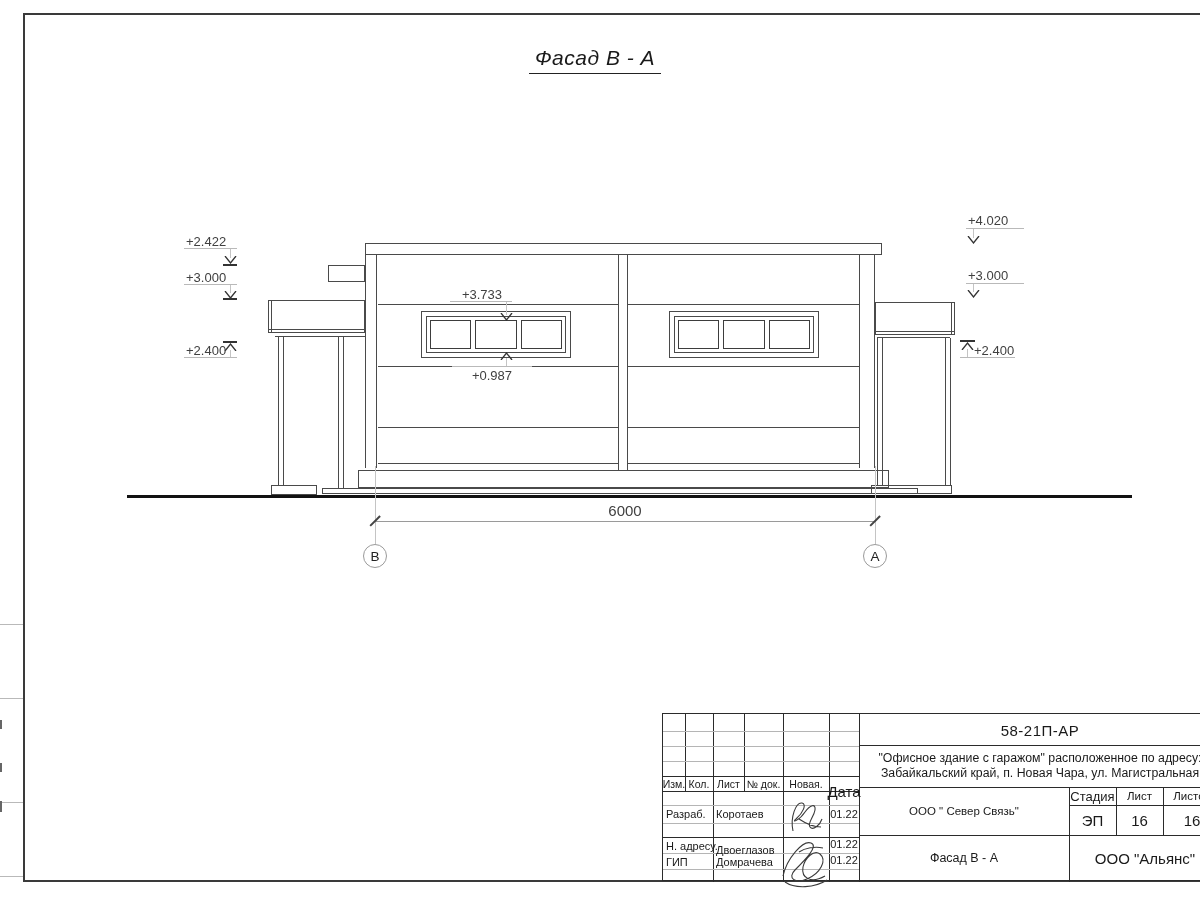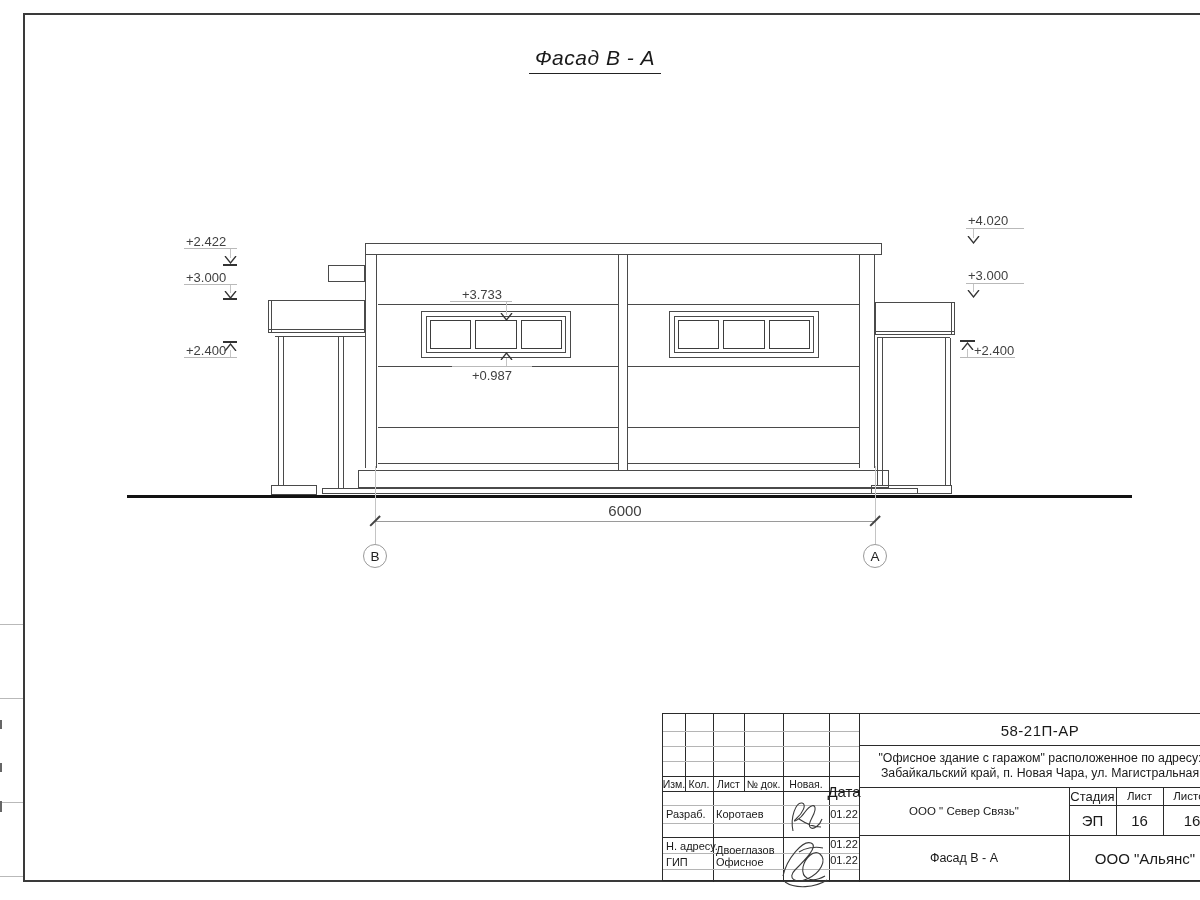--- a/index.html
+++ b/index.html
@@ -222,21 +222,21 @@
 
     <div class="cell lft" style="left:3px;top:93px;width:46px;height:13px;">Разраб.</div>
     <div class="cell lft" style="left:53px;top:93px;width:66px;height:13px;">Коротаев</div>
     <div class="cell" style="left:166px;top:93px;width:30px;height:13px;">01.22</div>
 
     <div class="cell lft" style="left:3px;top:125px;width:50px;height:13px;">Н. адресу.</div>
     <div class="cell lft" style="left:53px;top:125px;width:68px;height:22px;">Двоеглазов</div>
     <div class="cell" style="left:166px;top:123px;width:30px;height:13px;">01.22</div>
 
     <div class="cell lft" style="left:3px;top:141px;width:46px;height:13px;">ГИП</div>
-    <div class="cell lft" style="left:53px;top:141px;width:66px;height:13px;">Офисное</div>
+    <div class="cell lft" style="left:53px;top:141px;width:66px;height:13px;">Домрачева</div>
     <div class="cell" style="left:166px;top:139px;width:30px;height:13px;">01.22</div>
 
     <svg style="position:absolute;left:120px;top:83px;" width="46" height="40" viewBox="0 0 46 40">
       <path d="M10,34 C7,20 13,5 19,6 C24,7 20,16 13,22 C8,26 16,24 22,15 C27,8 33,6 32,13 C31,20 24,26 27,30 C30,34 37,28 39,22 M16,22 C22,26 30,30 38,30" fill="none" stroke="#3a3a3a" stroke-width="1.1"></path>
     </svg>
     <svg style="position:absolute;left:112px;top:120px;" width="60" height="56" viewBox="0 0 60 56">
       <path d="M8,42 C12,24 28,6 36,9 C44,12 30,26 20,36 C12,44 20,50 32,45 C46,39 52,26 45,20 C39,15 30,24 28,33 C26,44 36,50 50,42 M10,48 C20,55 40,54 52,46 M24,18 C30,14 40,12 48,14" fill="none" stroke="#3a3a3a" stroke-width="1.1"></path>
     </svg>
 
     <div class="cell" style="left:196px;top:4px;width:362px;height:24px;font-size:15px;letter-spacing:.5px;">58-21П-АР</div>

